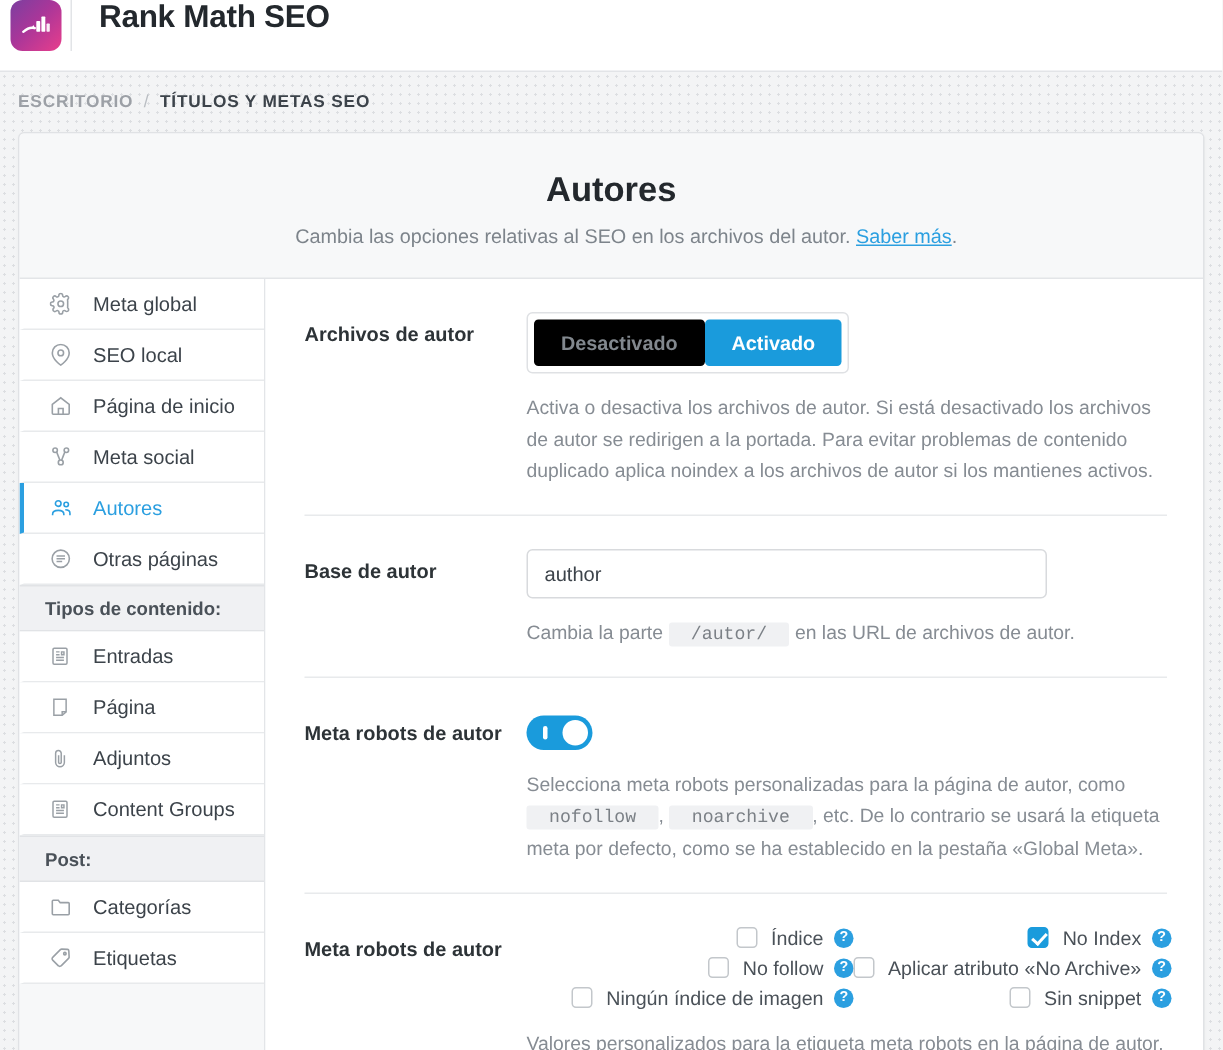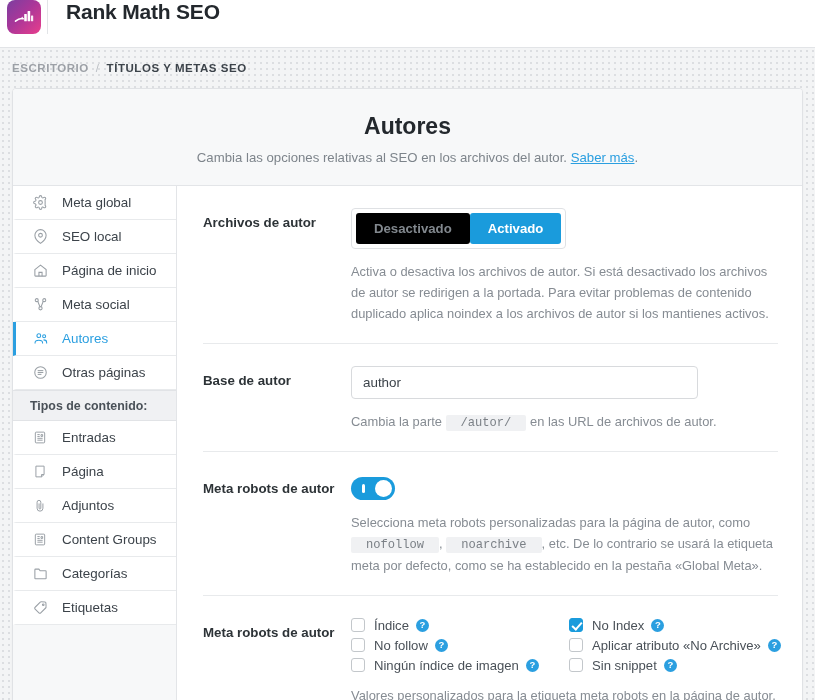--- a/index.html
+++ b/index.html
@@ -268,20 +268,21 @@
     grid-template-columns: 218px auto;
     row-gap: 5px;
     column-gap: 0;
   }
   .cb-item {
     display: flex;
     align-items: center;
     font-size: 13.1px;
     color: #4a5158;
     cursor: pointer;
+    justify-content: flex-end;
   }
   .cb-box {
     width: 14px; height: 14px;
     min-width: 14px;
     border: 1px solid #c3c7cb;
     border-radius: 3px;
     background: #fff;
     margin-right: 9px;
     position: relative;
   }
@@ -462,20 +463,21 @@
                 <path d="M7.5 7 h4"></path>
                 <path d="M7.5 10.2 h4"></path>
                 <path d="M7.5 13.4 h9"></path>
                 <path d="M7.5 16.6 h9"></path>
                 <path d="M13.8 7 h2.7 v3.2 h-2.7 z"></path>
               </svg>
           </span>
           <span>Content Groups</span>
         </div>
 
+        <div class="nav-group">Post:</div>
 
         <div class="nav-item">
           <span class="ico">
             <svg width="15" height="15" viewBox="0 0 24 24" fill="none" stroke="currentColor" stroke-width="1.7">
                 <path d="M3 19.5 V6 a1 1 0 0 1 1-1 h5.4 l2 2.6 H20 a1 1 0 0 1 1 1 V19.5 a1 1 0 0 1-1 1 H4 a1 1 0 0 1-1-1 z"></path>
               </svg>
           </span>
           <span>Categorías</span>
         </div>
 

